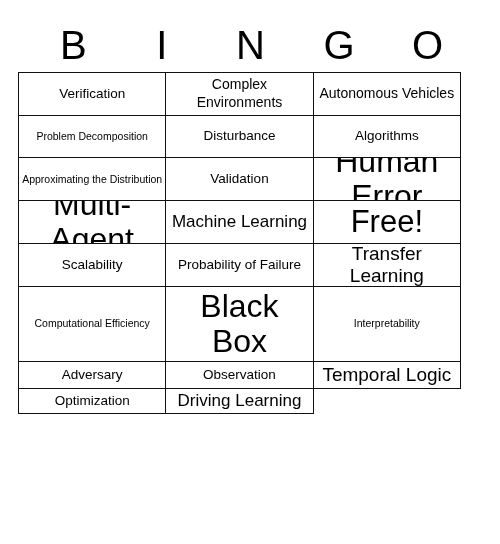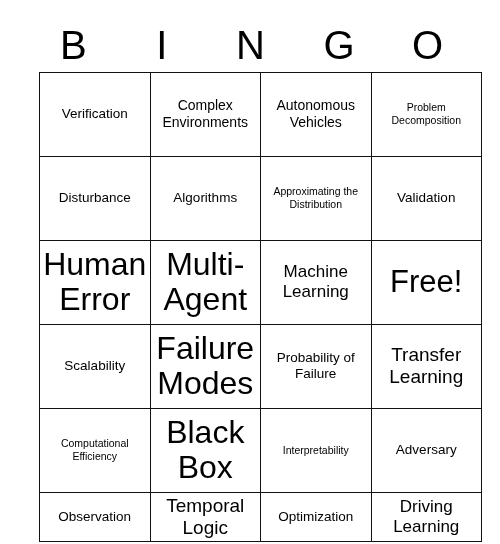--- a/index.html
+++ b/index.html
@@ -41,29 +41,29 @@
     font-size: 40px;
     line-height: 1;
     font-weight: 400;
     letter-spacing: 0px;
     color: #000000;
   }
 
   
   #bingo-grid {
     position: absolute;
-    left: 39px;
+    left: 18px;
     top: 72px;
     width: 443px;
-    height: 470px;
+    height: 342px;
     box-sizing: border-box;
     border-top: 1.5px solid #111111;
     border-left: 1.5px solid #111111;
     display: grid;
-    grid-template-columns: repeat(4, 1fr);
+    grid-template-columns: repeat(3, 1fr);
     grid-template-rows: repeat(5, 1fr);
     background: #ffffff;
   }
   .bingo-cell {
     box-sizing: border-box;
     border-right: 1.5px solid #111111;
     border-bottom: 1.5px solid #111111;
     display: flex;
     align-items: center;
     justify-content: center;
@@ -136,23 +136,20 @@
       <div class="bingo-cell">
         <span class="cell-text fs-lg">Machine Learning</span>
       </div>
       <div class="bingo-cell">
         <span class="cell-text fs-free">Free!</span>
       </div>
       <div class="bingo-cell">
         <span class="cell-text fs-md">Scalability</span>
       </div>
       <div class="bingo-cell">
-        <span class="cell-text fs-xxl">Failure Modes</span>
-      </div>
-      <div class="bingo-cell">
         <span class="cell-text fs-md">Probability of Failure</span>
       </div>
       <div class="bingo-cell">
         <span class="cell-text fs-xl">Transfer Learning</span>
       </div>
       <div class="bingo-cell">
         <span class="cell-text fs-xs">Computational Efficiency</span>
       </div>
       <div class="bingo-cell">
         <span class="cell-text fs-xxl">Black Box</span>

